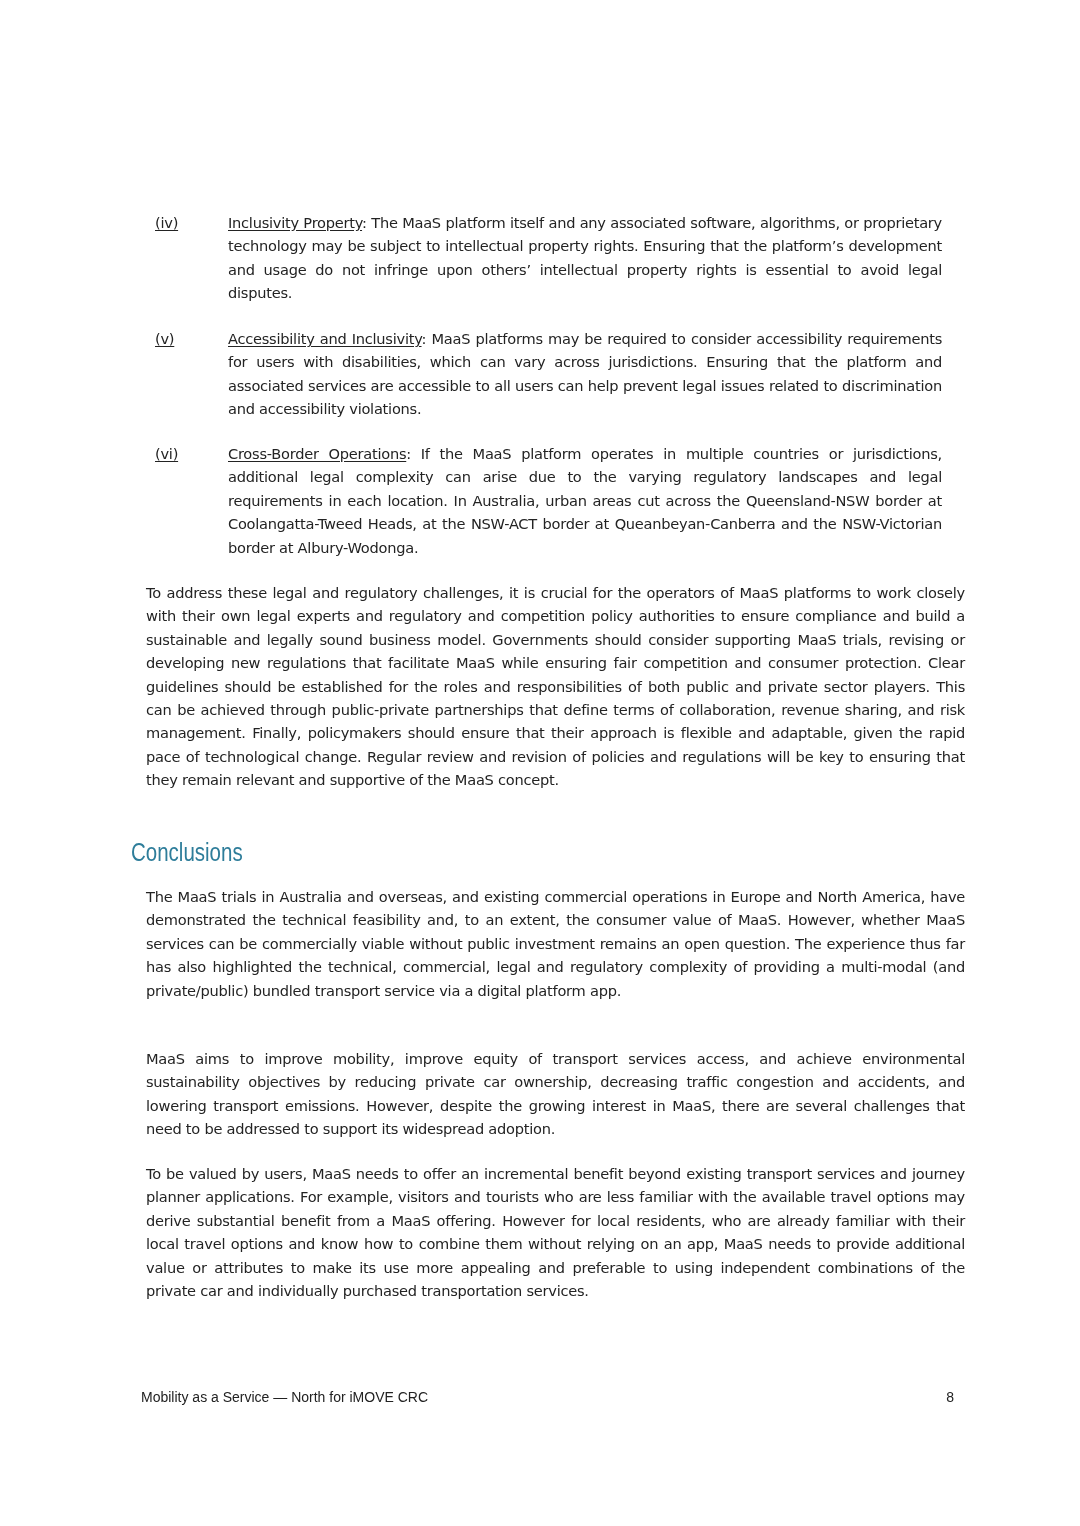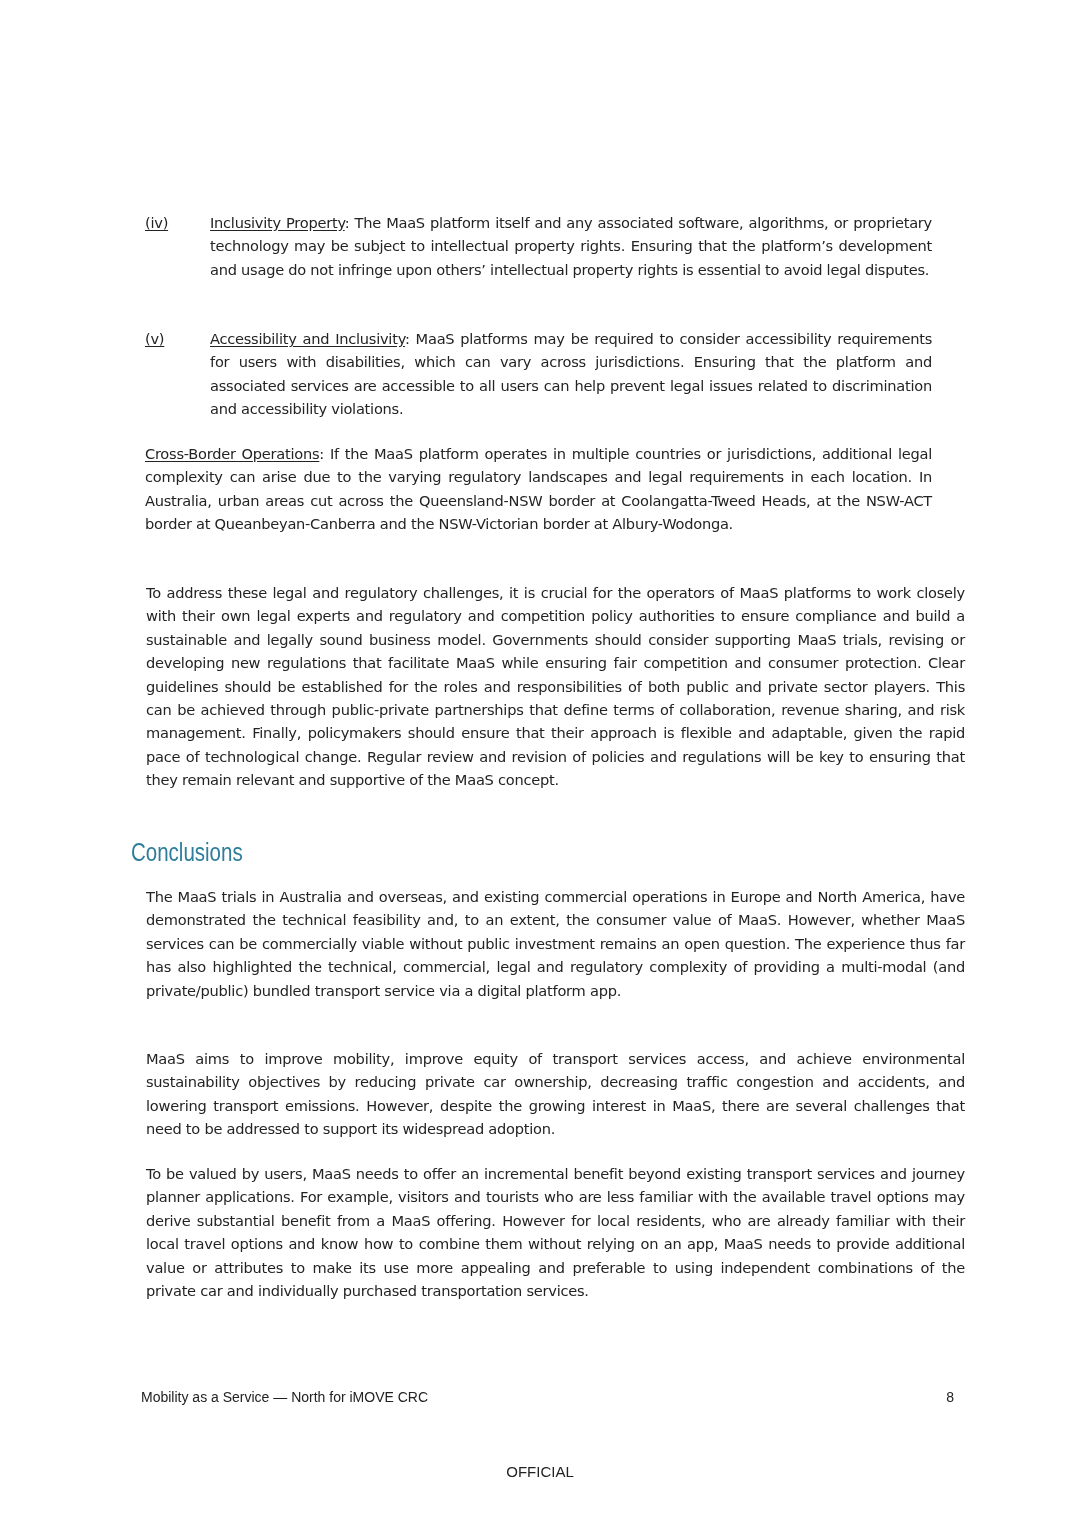--- a/index.html
+++ b/index.html
@@ -24,23 +24,24 @@
       font-family: "DejaVu Sans", sans-serif;
       font-size: 14.6px;
       line-height: 23.4px;
       text-align: justify;
       color: #232323;
       letter-spacing: -0.25px;
       word-spacing: 0px;
     }
     .list-item {
       position: absolute;
-      left: 145px;
+      left: 155px;
       width: 787px;
       display: flex;
+      gap: 8px;
     }
     .list-num {
       width: 65px;
       flex: 0 0 65px;
       text-decoration: underline;
       text-underline-offset: 2px;
     }
     .list-content {
       flex: 1;
       text-align: justify;
@@ -107,31 +108,31 @@
     <span class="list-num">(iv)</span>
     <span class="list-content"><span class="list-term">Inclusivity Property</span><span>: The MaaS platform itself and any associated software, algorithms, or proprietary technology may be subject to intellectual property rights. Ensuring that the platform’s development and usage do not infringe upon others’ intellectual property rights is essential to avoid legal disputes.</span></span>
   </div>
 
   <div class="list-item body-text" style="top:327px;">
     <span class="list-num">(v)</span>
     <span class="list-content"><span class="list-term">Accessibility and Inclusivity</span><span>: MaaS platforms may be required to consider accessibility requirements for users with disabilities, which can vary across jurisdictions. Ensuring that the platform and associated services are accessible to all users can help prevent legal issues related to discrimination and accessibility violations.</span></span>
   </div>
 
   <div class="list-item body-text" style="top:442px;">
+    <span class="list-num">(vi)</span>
     <span class="list-content"><span class="list-term">Cross-Border Operations</span><span>: If the MaaS platform operates in multiple countries or jurisdictions, additional legal complexity can arise due to the varying regulatory landscapes and legal requirements in each location. In Australia, urban areas cut across the Queensland-NSW border at Coolangatta-Tweed Heads, at the NSW-ACT border at Queanbeyan-Canberra and the NSW-Victorian border at Albury-Wodonga.</span></span>
   </div>
 
   <p class="para body-text" style="top:581px; margin:0;">To address these legal and regulatory challenges, it is crucial for the operators of MaaS platforms to work closely with their own legal experts and regulatory and competition policy authorities to ensure compliance and build a sustainable and legally sound business model. Governments should consider supporting MaaS trials, revising or developing new regulations that facilitate MaaS while ensuring fair competition and consumer protection. Clear guidelines should be established for the roles and responsibilities of both public and private sector players. This can be achieved through public-private partnerships that define terms of collaboration, revenue sharing, and risk management. Finally, policymakers should ensure that their approach is flexible and adaptable, given the rapid pace of technological change. Regular review and revision of policies and regulations will be key to ensuring that they remain relevant and supportive of the MaaS concept.</p>
 
   <h2 class="heading" style="margin:0; font-weight:normal;">Conclusions</h2>
 
   <p class="para body-text" style="top:885px; margin:0;">The MaaS trials in Australia and overseas, and existing commercial operations in Europe and North America, have demonstrated the technical feasibility and, to an extent, the consumer value of MaaS. However, whether MaaS services can be commercially viable without public investment remains an open question. The experience thus far has also highlighted the technical, commercial, legal and regulatory complexity of providing a multi-modal (and private/public) bundled transport service via a digital platform app.</p>
 
   <p class="para body-text" style="top:1047px; margin:0;">MaaS aims to improve mobility, improve equity of transport services access, and achieve environmental sustainability objectives by reducing private car ownership, decreasing traffic congestion and accidents, and lowering transport emissions. However, despite the growing interest in MaaS, there are several challenges that need to be addressed to support its widespread adoption.</p>
 
   <p class="para body-text" style="top:1162px; margin:0;">To be valued by users, MaaS needs to offer an incremental benefit beyond existing transport services and journey planner applications. For example, visitors and tourists who are less familiar with the available travel options may derive substantial benefit from a MaaS offering. However for local residents, who are already familiar with their local travel options and know how to combine them without relying on an app,  MaaS needs to provide additional value or attributes to make its use more appealing and preferable to using independent combinations of the private car and individually purchased transportation services.</p>
 
   <div class="footer-left">Mobility as a Service — North for iMOVE CRC</div>
   <div class="footer-page">8</div>
 
-  <div class="classification">OFFICIAL</div>
 
 </div>
 
 </body></html>

